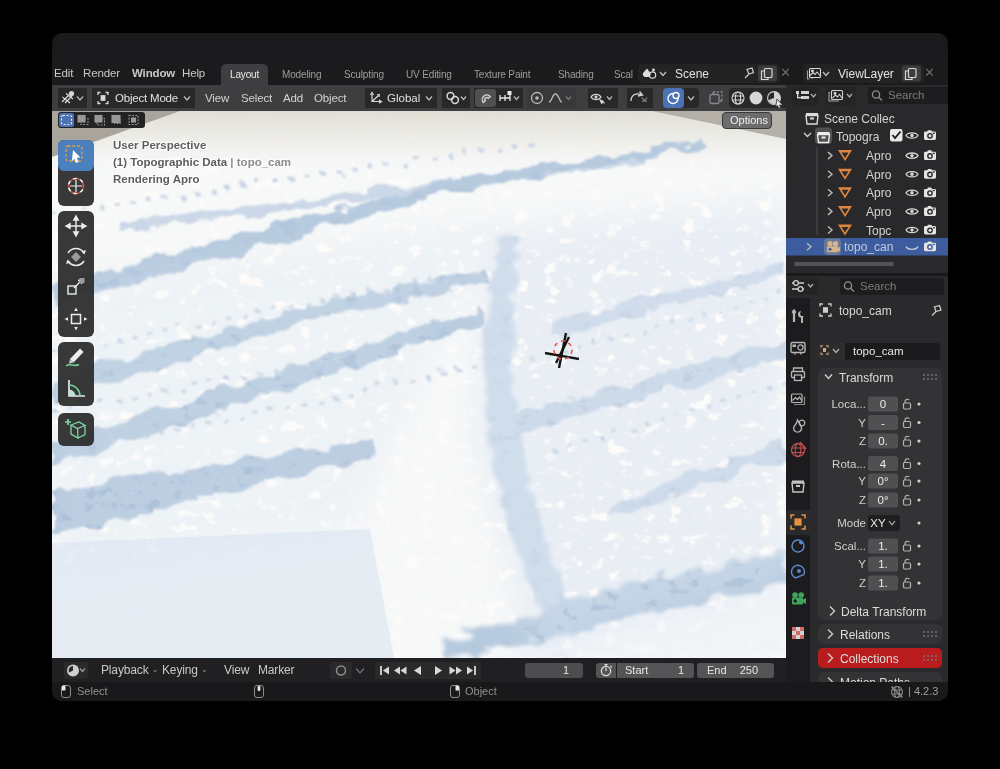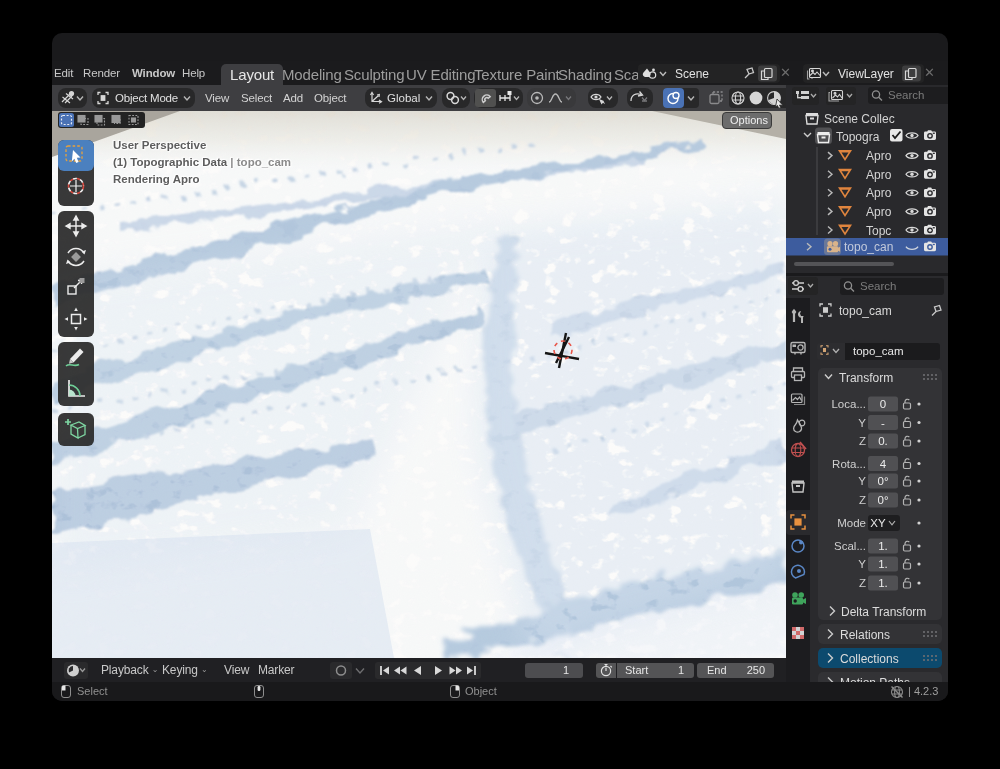--- a/index.html
+++ b/index.html
@@ -9,28 +9,28 @@
     border-radius:10px; overflow:hidden; background:#1a1a1c; }
   
   #titlebar { position:absolute; left:0; top:0; width:896px; height:28px; background:#3a3a3c; }
   .tl { position:absolute; top:7.5px; width:13px; height:13px; border-radius:50%; background:#9a9a9a; }
   #title { position:absolute; top:0; left:0; width:896px; height:28px; line-height:28px;
     text-align:center; color:#d9d9d9; font-size:13px; font-weight:bold; }
   
   #topbar { position:absolute; left:0; top:28px; width:896px; height:36px; background:#1b1b1d; }
   .menu { position:absolute; top:0; height:24px; line-height:24px; color:#c8c8c8; font-size:11.5px; letter-spacing:-0.15px; }
   .tab { position:absolute; top:3px; height:21px; line-height:21px; padding:0 9px; color:#9d9d9d;
-    font-size:15px; letter-spacing:-0.15px; border-radius:5px 5px 0 0; }
+    font-size:10px; letter-spacing:-0.15px; border-radius:5px 5px 0 0; }
   .tab.active { background:#3e3e41; color:#e7e7e7; }
   .pill { position:absolute; background:#232324; border-radius:4px; }
   
   #vheader { position:absolute; left:0; top:52px; width:734px; height:26px; background:#3e3e41; }
   #viewport { position:absolute; left:0; top:78px; width:734px; height:547px; background:#fff; overflow:hidden; }
   .hmenu { position:absolute; top:0; height:26px; line-height:26px; color:#d3d3d3; font-size:11.5px; letter-spacing:-0.15px; }
-  .hpill { position:absolute; top:3px; height:20px; background:#282829; border-radius:8px; }
+  .hpill { position:absolute; top:3px; height:20px; background:#282829; border-radius:0; }
   
   .tgroup { position:absolute; left:6px; width:36px; background:#2b2b2bee; border-radius:6px; }
   .tbtn { width:36px; height:31px; position:relative; }
   .tbtn.active { background:#4b80bf; border-radius:6px; }
   
   .vtext { position:absolute; left:61px; color:#5d5d5d; font-size:11.5px; font-weight:bold;
     text-shadow:0 0 2px #fff, 0 0 2px #fff, 1px 1px 1px #fff, -1px -1px 1px #fff; }
   
   #outliner { position:absolute; left:734px; top:52px; width:162px; height:188px; background:#29292c; }
   #props { position:absolute; left:734px; top:243px; width:162px; height:406px; background:#2a2a2d; }
@@ -794,21 +794,21 @@
             <circle cx="110" cy="8" r="1.1"></circle>
             <circle cx="114" cy="8" r="1.1"></circle>
             <circle cx="118" cy="8" r="1.1"></circle>
             <circle cx="106" cy="12" r="1.1"></circle>
             <circle cx="110" cy="12" r="1.1"></circle>
             <circle cx="114" cy="12" r="1.1"></circle>
             <circle cx="118" cy="12" r="1.1"></circle>
           </g>
         </svg>
     </div>
-    <div class="panel" style="top:372px; height:20px; left:32px; width:124px; background:#0c4a6e;text-decoration:underline;">
+    <div class="panel" style="top:372px; height:20px; left:32px; width:124px; background:#b91c1c;text-decoration:underline;">
       <svg width="124" height="20" viewBox="0 0 124 20">
           <path d="M10,5.5 L14.5,10 L10,14.5" stroke="#ccc" fill="none" stroke-width="1.4"></path>
           <text x="22" y="14.5" fill="#dcdcdc" font-size="12">Collections</text>
       <g fill="#6f6f72">
             <circle cx="106" cy="8" r="1.1"></circle>
             <circle cx="110" cy="8" r="1.1"></circle>
             <circle cx="114" cy="8" r="1.1"></circle>
             <circle cx="118" cy="8" r="1.1"></circle>
             <circle cx="106" cy="12" r="1.1"></circle>
             <circle cx="110" cy="12" r="1.1"></circle>
@@ -866,21 +866,21 @@
             <path d="M10,8 L10,4.8 M8.5,1.5 L11.5,1.5 M10,1.5 L10,3"></path>
             <path d="M14.5,3 L15.8,4.3"></path>
           </g>
         </svg>
     </div>
     <div class="field" style="left:565px; top:5px; width:77px; height:15px; line-height:15px; border-radius:0 3px 3px 0; text-align:left;">
       <span style="padding-left:8px;">Start</span><span style="float:right; padding-right:10px;">1</span>
     </div>
     <div class="field" style="left:645px; top:5px; width:77px; height:15px; line-height:15px;">
       <span style="float:left; padding-left:10px;">End</span>
-        <span style="float:right; padding-right:9px;">250</span>
+        <span style="float:right; padding-right:16px;">250</span>
     </div>
   </div>
 
   <div id="statusbar">
     <svg width="10" height="13" viewBox="0 0 10 13" style="position:absolute; left:9px; top:3px;">
       <rect x="0.5" y="0.5" width="9" height="12" rx="2.5" fill="none" stroke="#8e8e8e"></rect>
       <path d="M1,1.5 Q1,0.5 2.5,0.5 L4.5,0.5 L4.5,5.5 L1,5.5 Z" fill="#e6e6e6"></path>
     </svg>
     <div class="sbtext" style="left:25px;">Select</div>
     <svg width="10" height="13" viewBox="0 0 10 13" style="position:absolute; left:202px; top:3px;">

